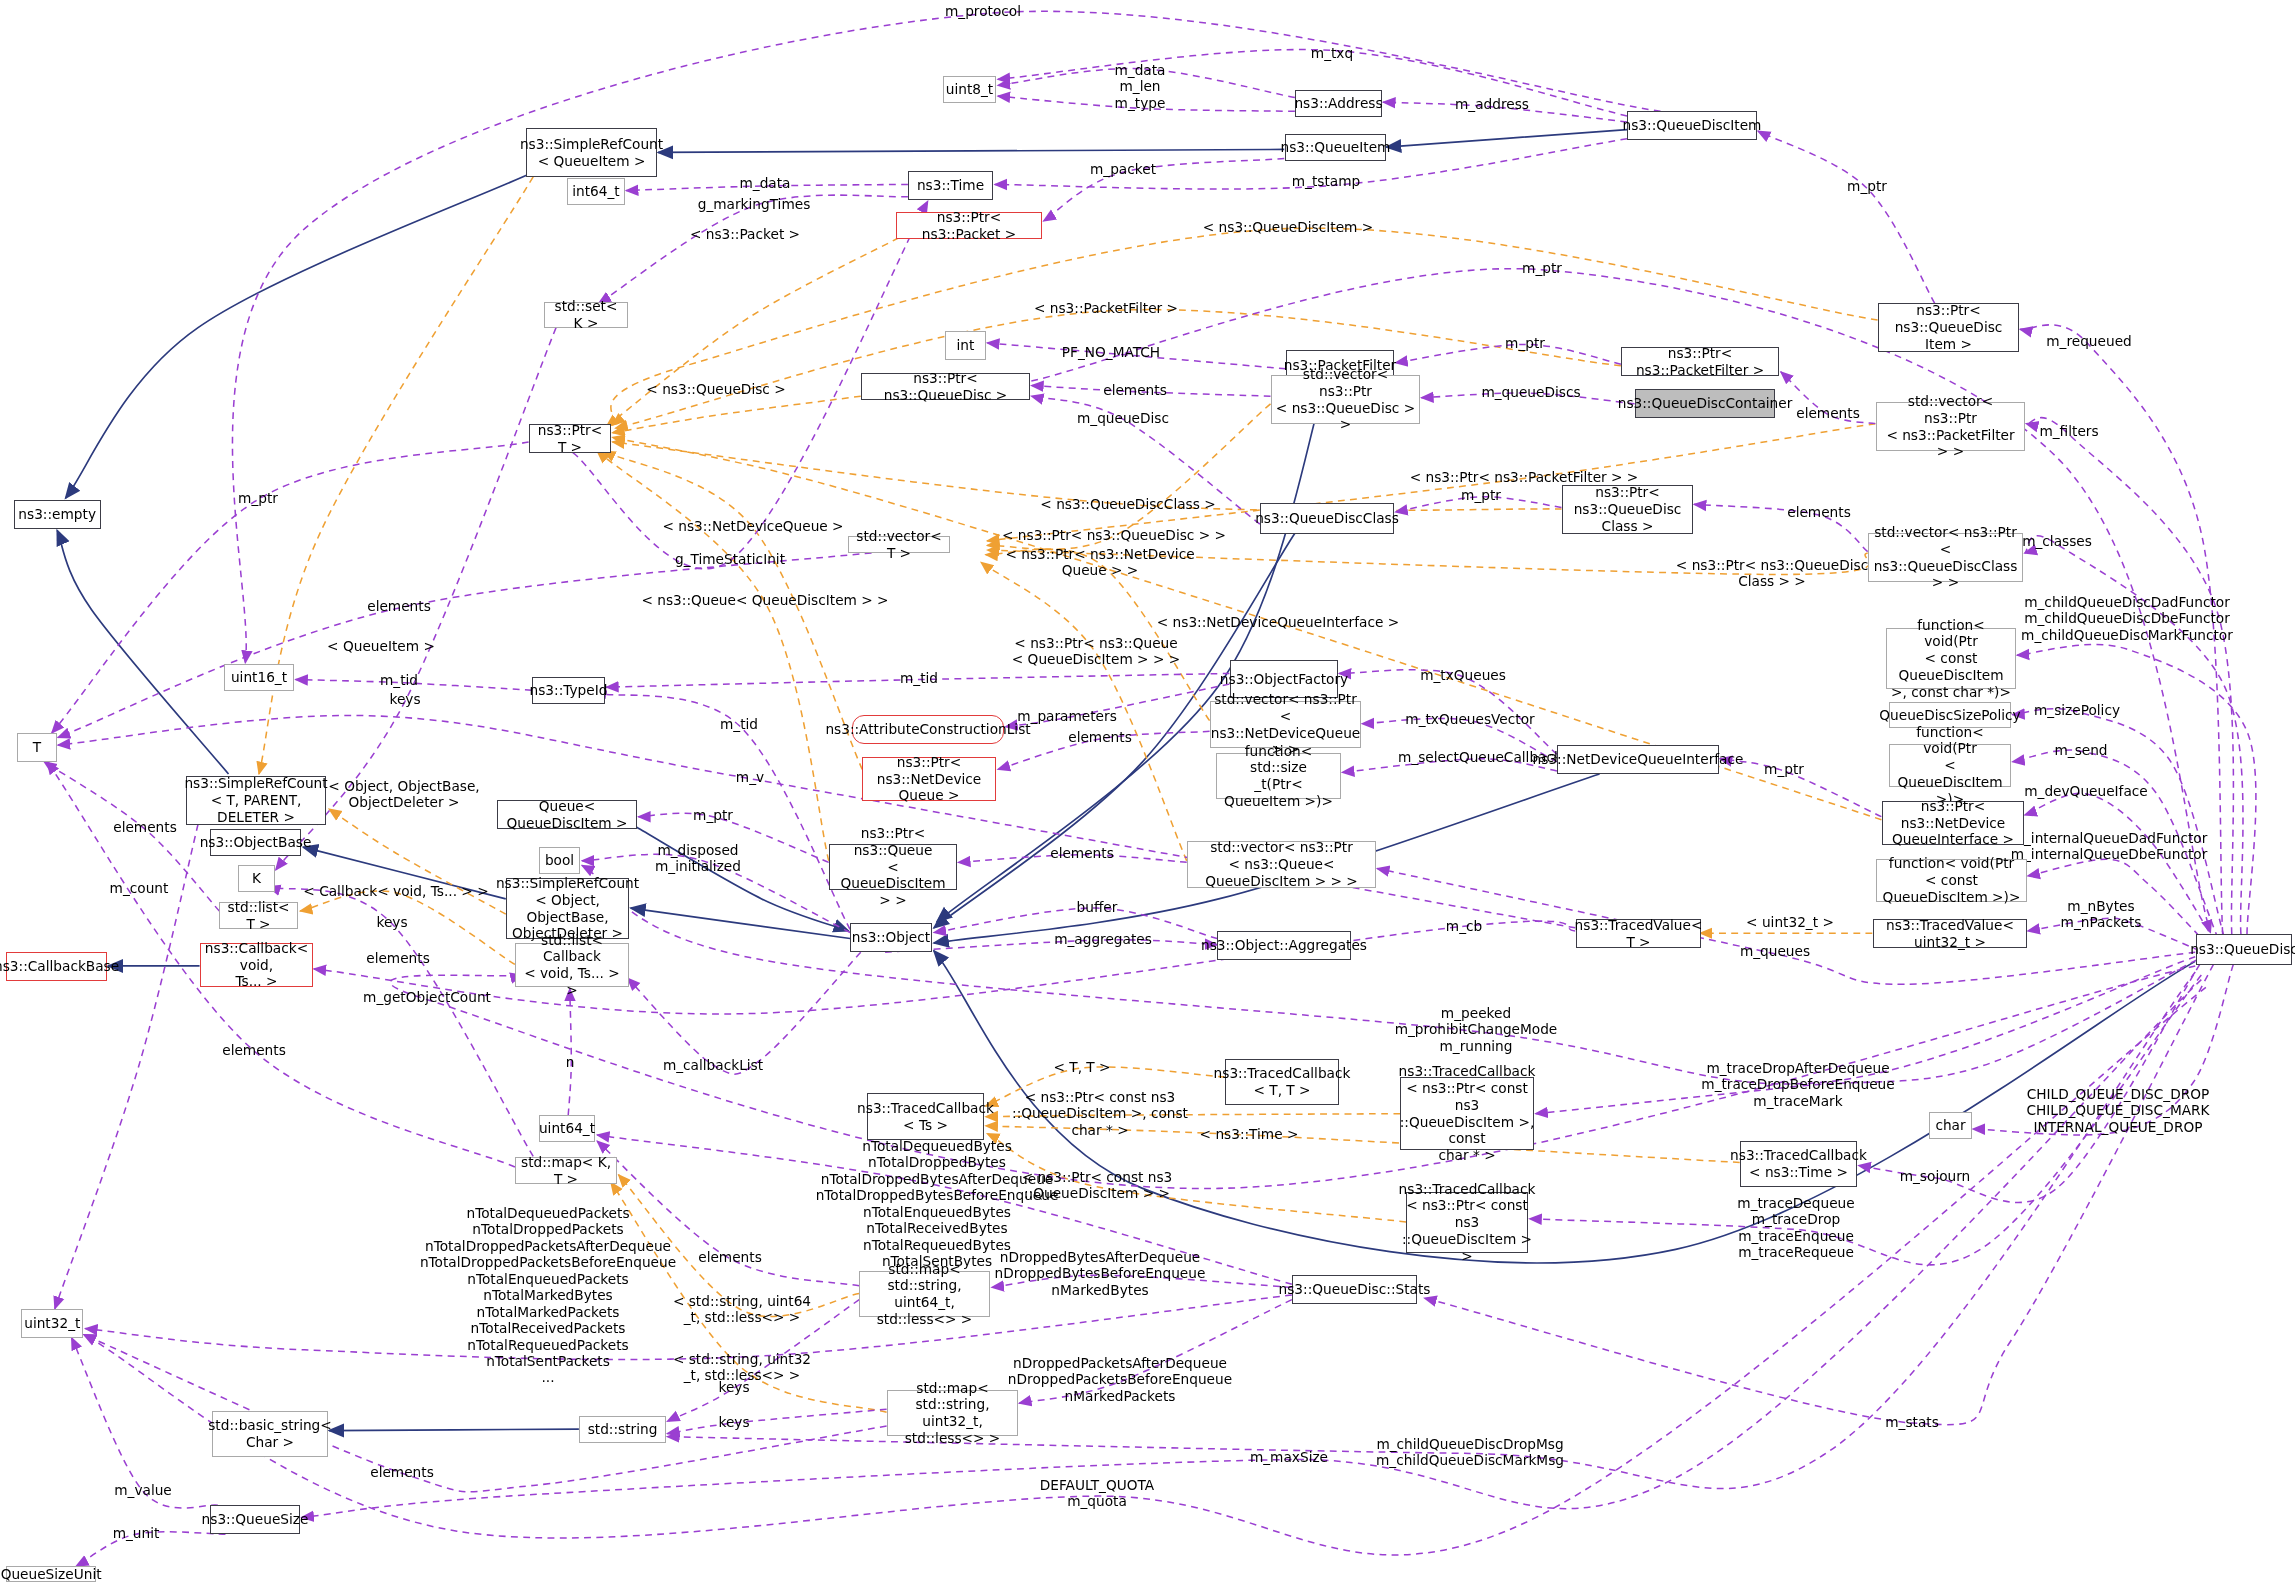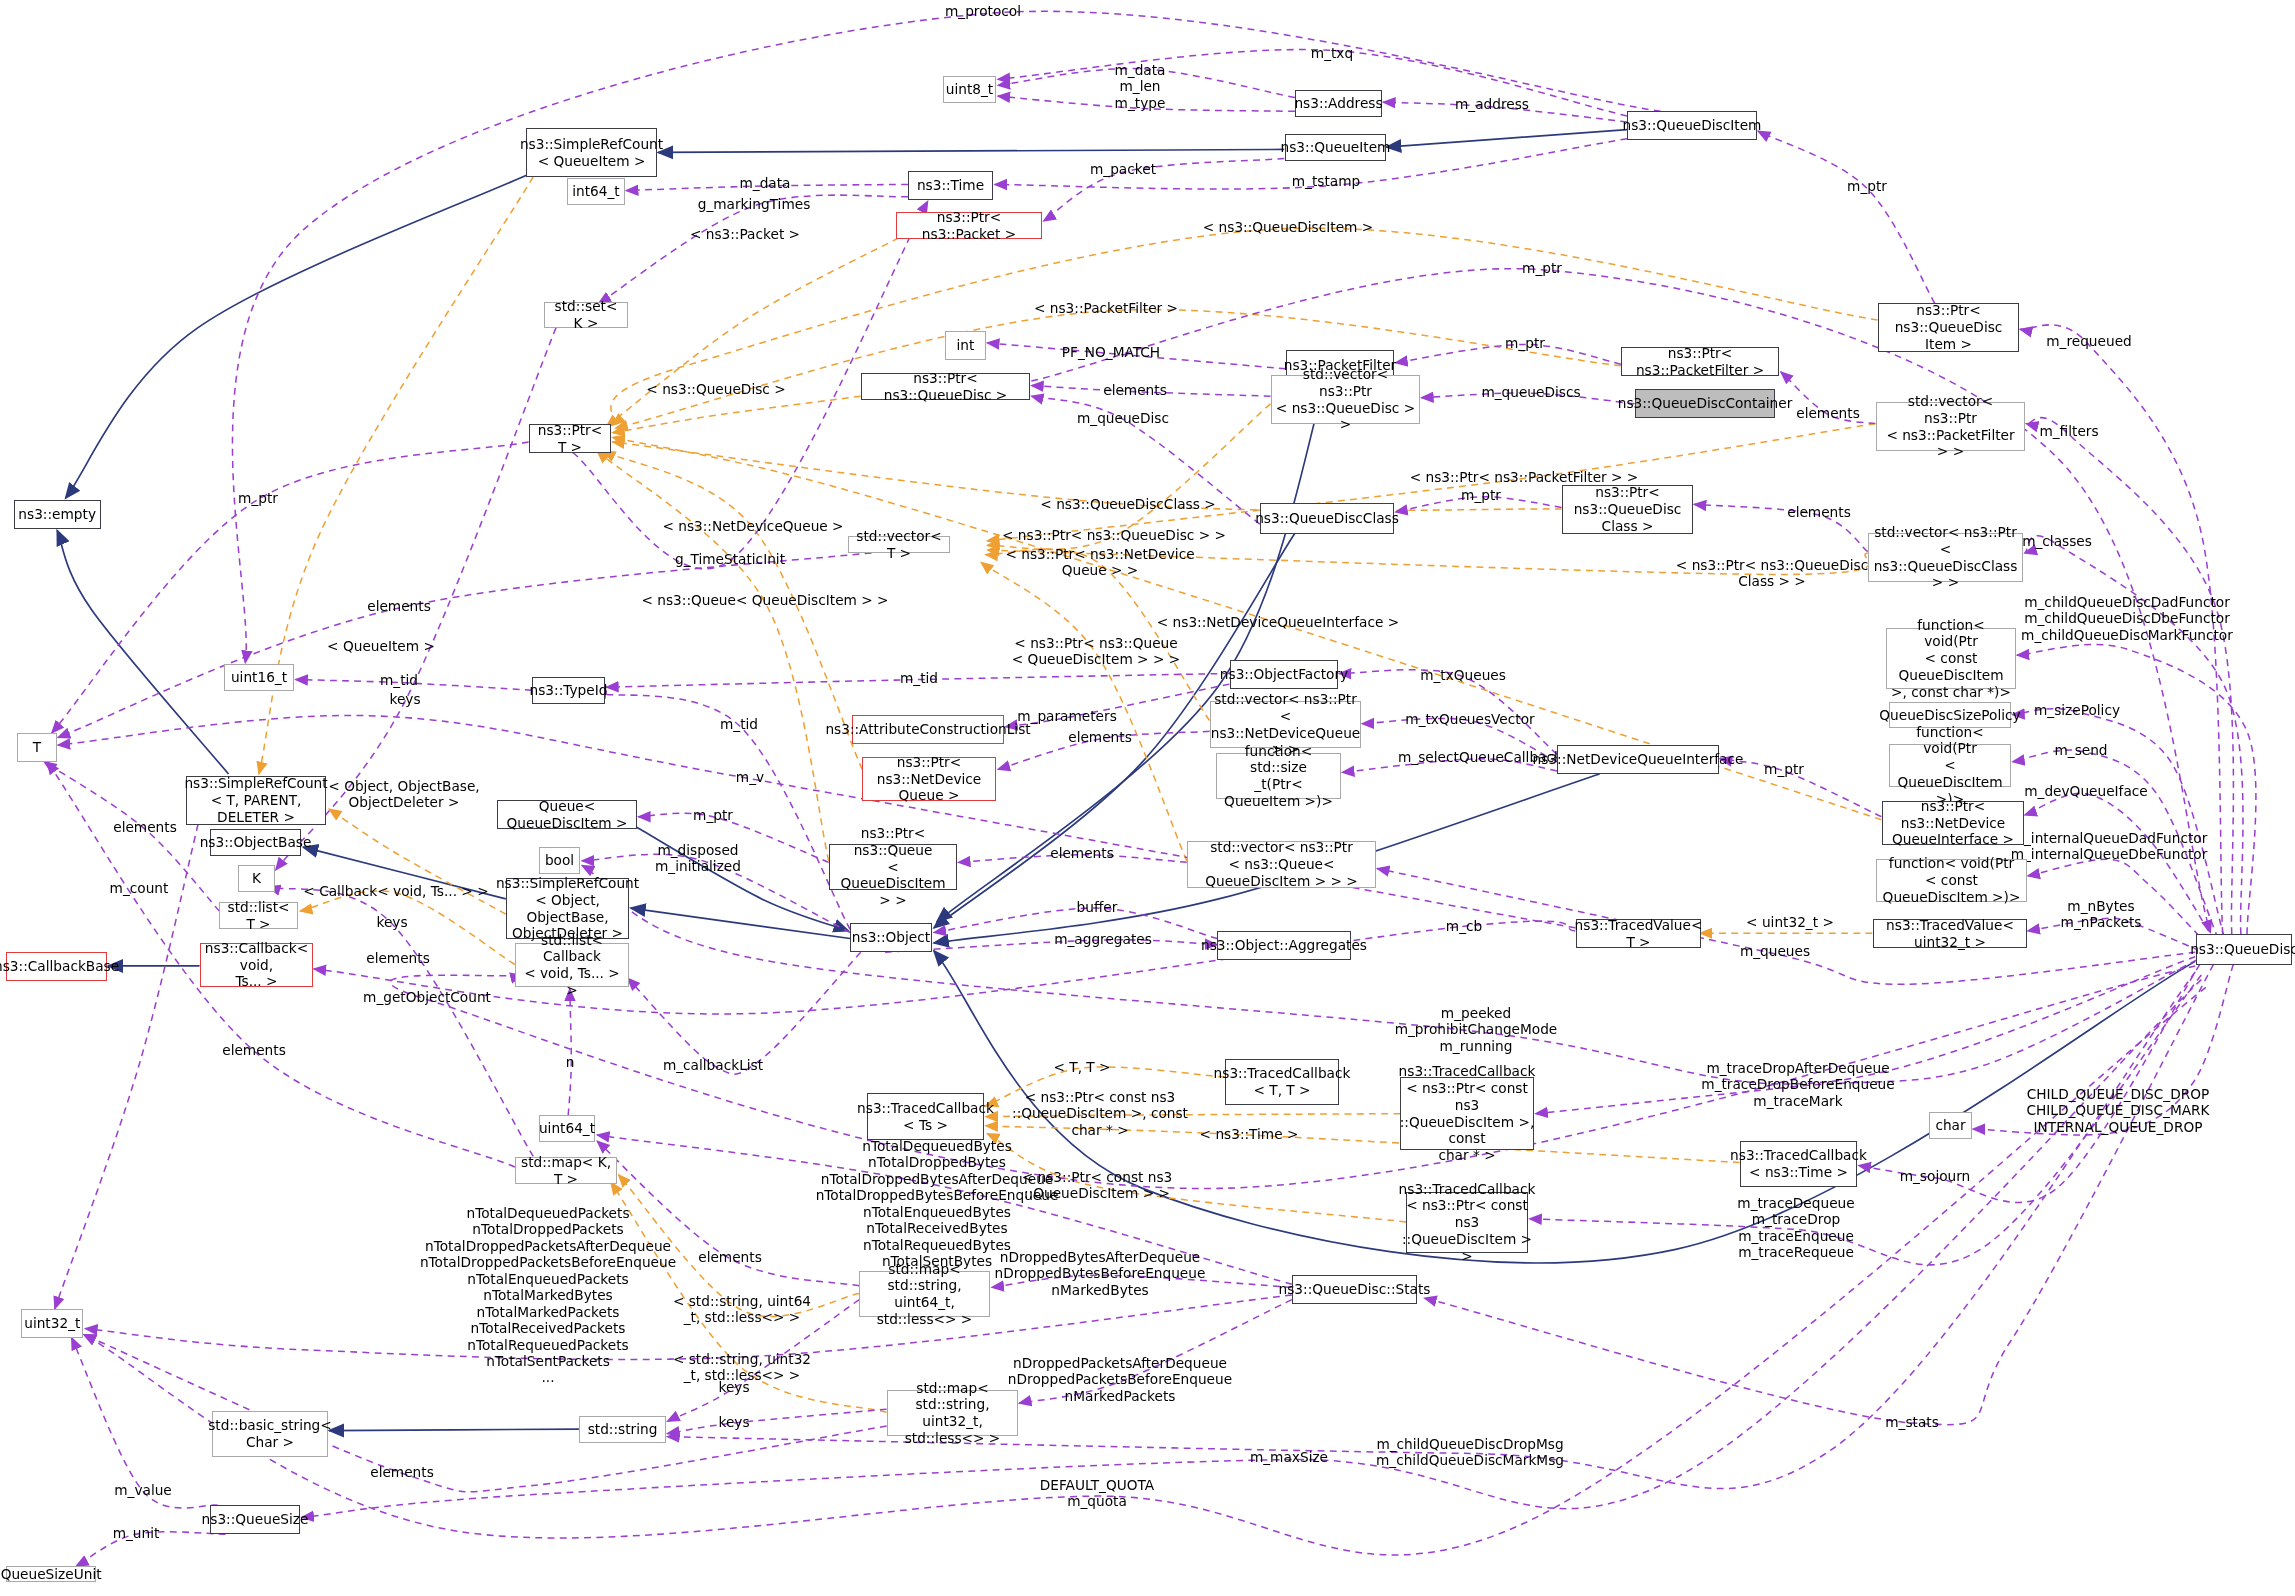--- a/index.html
+++ b/index.html
@@ -171,22 +171,22 @@
       <div class="node highlight" style="left: 1260px; top: 503px; width: 134px; height: 30.5px;">ns3::QueueDiscClass</div>
       <div class="node highlight" style="left: 1562px; top: 485px; width: 131px; height: 49px;">ns3::Ptr&lt; ns3::QueueDisc
 Class &gt;</div>
       <div class="node plain" style="left: 1868px; top: 533px; width: 155px; height: 49px;">std::vector&lt; ns3::Ptr
 &lt; ns3::QueueDiscClass &gt; &gt;</div>
       <div class="node plain" style="left: 848px; top: 536px; width: 102px; height: 17px;">std::vector&lt; T &gt;</div>
       <div class="node highlight" style="left: 13.7px; top: 500px; width: 87px; height: 29px;">ns3::empty</div>
       <div class="node plain" style="left: 224px; top: 664px; width: 70px; height: 27.4px;">uint16_t</div>
       <div class="node highlight" style="left: 532px; top: 677px; width: 73px; height: 27.4px;">ns3::TypeId</div>
       <div class="node plain" style="left: 17px; top: 733px; width: 40px; height: 29px;">T</div>
-      <div class="node highlight" style="left: 1230px; top: 660px; width: 108px; height: 29px;">ns3::ObjectFactory</div>
-      <div class="node red" style="left: 852px; top: 715px; width: 152px; height: 29px;">ns3::AttributeConstructionList</div>
+      <div class="node highlight" style="left: 1230px; top: 660px; width: 108px; height: 38px;">ns3::ObjectFactory</div>
+      <div class="node red" style="left: 852px; top: 715px; width: 152px; height: 29px; border-radius: 12px;">ns3::AttributeConstructionList</div>
       <div class="node red" style="left: 862px; top: 757px; width: 134px; height: 44px;">ns3::Ptr&lt; ns3::NetDevice
 Queue &gt;</div>
       <div class="node plain" style="left: 1210px; top: 701px; width: 151px; height: 47px;">std::vector&lt; ns3::Ptr
 &lt; ns3::NetDeviceQueue &gt; &gt;</div>
       <div class="node plain" style="left: 1216px; top: 753px; width: 125px; height: 46px;">function&lt; std::size
 _t(Ptr&lt; QueueItem &gt;)&gt;</div>
       <div class="node highlight" style="left: 1557px; top: 745px; width: 162px; height: 29px;">ns3::NetDeviceQueueInterface</div>
       <div class="node highlight" style="left: 186px; top: 776px; width: 140px; height: 49px;">ns3::SimpleRefCount
 &lt; T, PARENT, DELETER &gt;</div>
       <div class="node highlight" style="left: 210px; top: 829px; width: 91px; height: 27.4px;">ns3::ObjectBase</div>

